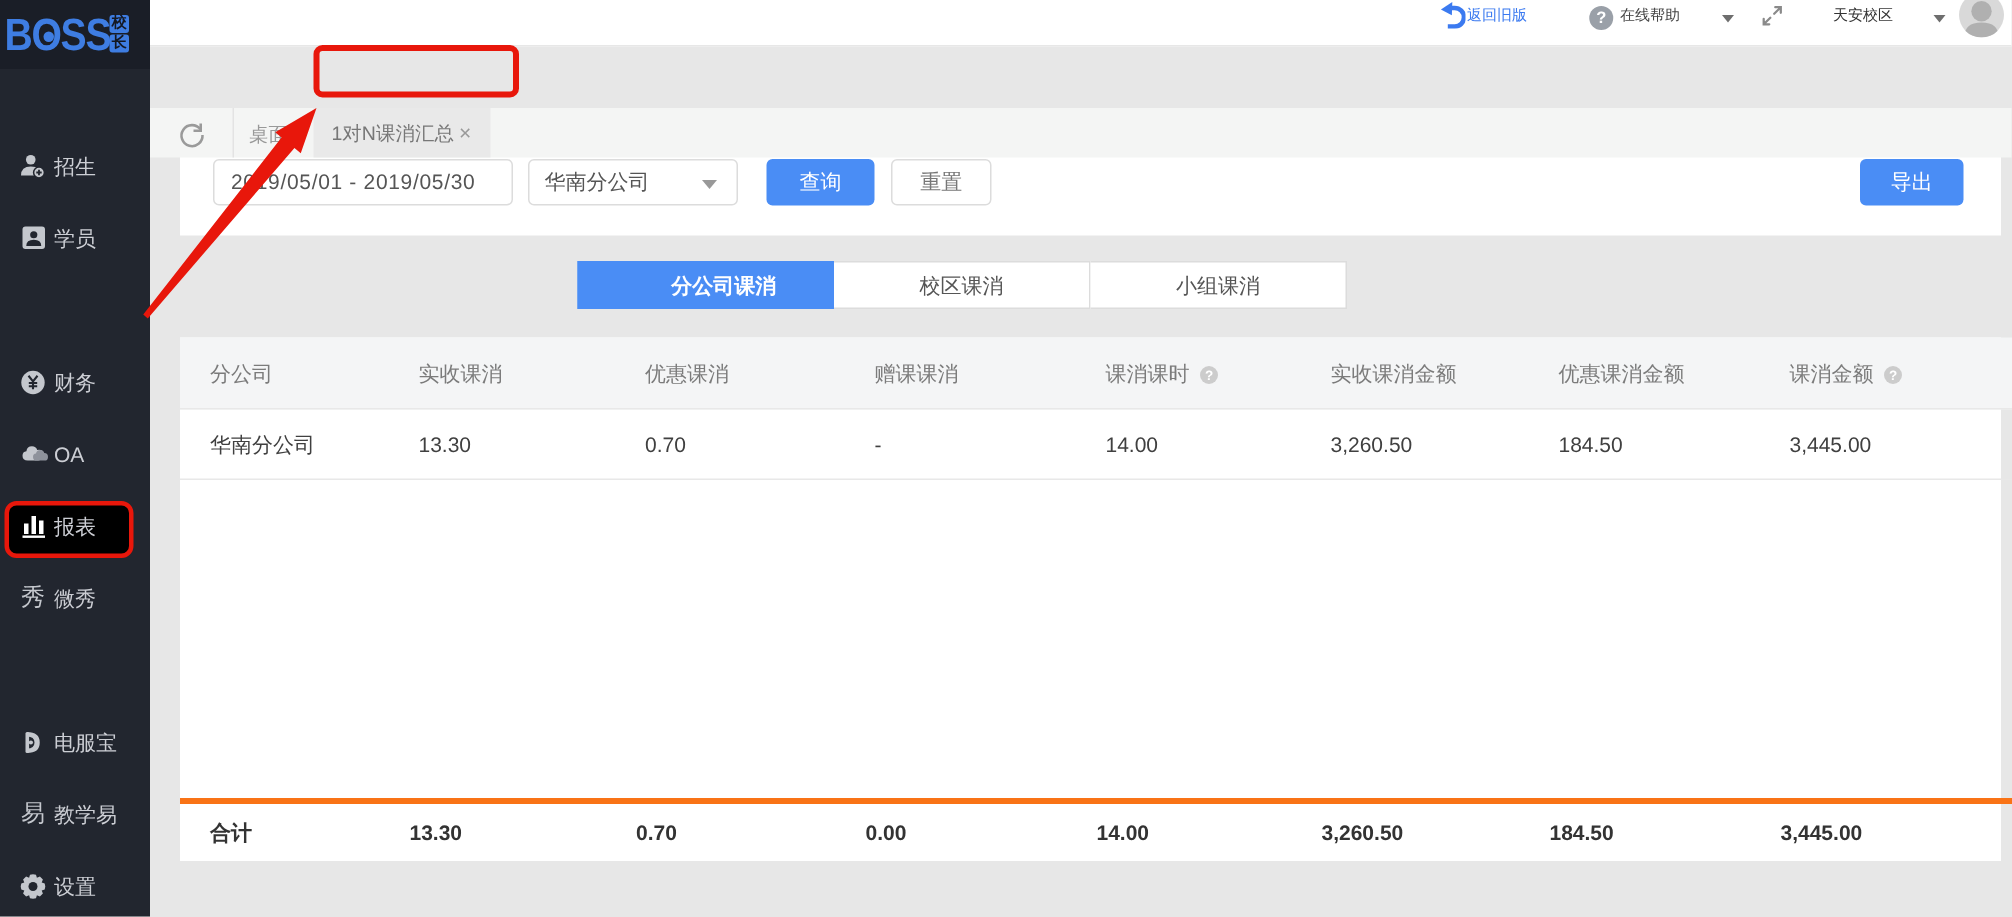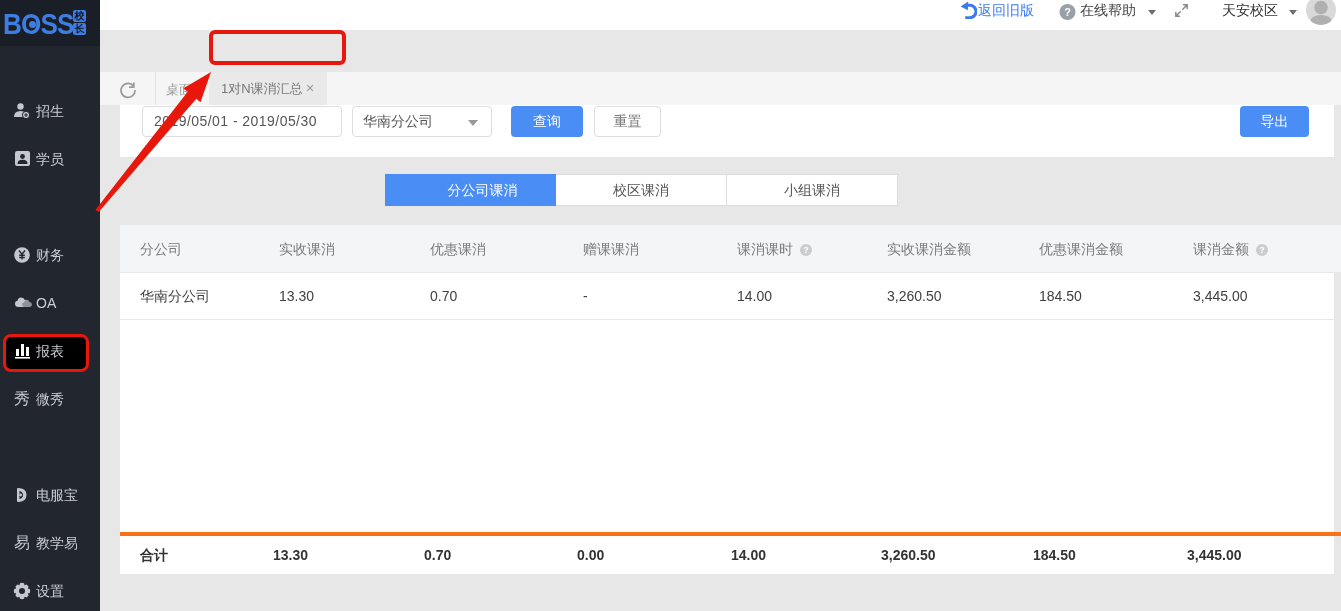--- a/index.html
+++ b/index.html
@@ -13,21 +13,21 @@
 #logo .xz { position:absolute; left:73px; top:10px; width:14px; height:26px; }
 #logo .xz div { width:13px; height:12px; background:#3e7de2; color:#141822; font-size:10px; font-weight:bold; line-height:12px; text-align:center; border-radius:2px; margin-bottom:1px; }
 .mitem { position:absolute; left:0; width:100px; height:48px; color:#ccced4; font-size:14px; }
 .mitem .mic { position:absolute; left:13px; top:50%; margin-top:-9px; width:18px; height:18px; text-align:center; }
 .mitem .mtx { position:absolute; left:36px; top:50%; margin-top:-9px; height:18px; line-height:18px; }
 .mitem .mic, .mitem .mtx { z-index:1; }
 #redrect1i { position:absolute; left:3px; top:334px; width:86px; height:38px; border:3px solid #e8170b; border-radius:8px; background:#000; z-index:0; }
 
 
 #topbar { position:absolute; left:100px; top:0; width:1241px; height:31px; background:#fff; border-bottom:1px solid #e7e7e7; z-index:4; }
-#topbar .it { position:absolute; height:31px; line-height:21px; font-size:14px; color:#444; }
+#topbar .it { position:absolute; height:31px; line-height:21px; font-size:10px; color:#444; }
 
 
 #tabbar { position:absolute; left:100px; top:32px; width:1241px; height:33px; background:#f4f5f4; z-index:4;margin-top:40px; }
 .vsep { position:absolute; top:0; width:1px; height:33px; background:#e3e3e3; }
 #tabbar .desk { position:absolute; left:66px; top:9px; font-size:13px; color:#999; }
 #thetab { position:absolute; left:109px; top:0; width:118px; height:33px; background:#e9e9e9; color:#777; font-size:13px; }
 #thetab .t { position:absolute; left:12px; top:8px; }
 #thetab .x { position:absolute; left:97px; top:8px; color:#999; font-size:14px; }
 
 
@@ -38,21 +38,21 @@
 #selinp { left:232px; width:140px; padding-left:10px; }
 #selinp .caret { position:absolute; right:13px; top:13px; width:0; height:0; border-left:5px solid transparent; border-right:5px solid transparent; border-top:6px solid #999; }
 .btn { position:absolute; top:20px; height:31px; border-radius:4px; font-size:14px; text-align:center; line-height:31px; }
 #btnq { left:391px; width:72px; background:#4a8df5; color:#fff; }
 #btnr { left:474px; width:67px; background:#fff; border:1px solid #dcdcdc; color:#777; line-height:29px; }
 #btne { left:1120px; width:69px; background:#4a8df5; color:#fff; }
 
 #tabs4 { position:absolute; left:285px; top:109px; height:32px; }
 #tabs4 .t4 { float:left; width:171px; height:32px; line-height:31px; text-align:center; font-size:14px; color:#555; background:#fff; border:1px solid #dcdcdc; border-left:none; }
 #tabs4 .t4:first-child { border-left:1px solid #dcdcdc; }
-#tabs4 .t4.on { background:#4a8df5; color:#fff; border-color:#4a8df5; font-weight:normal;padding-left:24px; }
+#tabs4 .t4.on { background:#4a8df5; color:#fff; border-color:#4a8df5; font-weight:bold;padding-left:24px; }
 
 #tpanel { position:absolute; left:20px; top:160px; width:1214px; height:349px; background:#fff; }
 .trow { position:absolute; left:0; width:1262px; }
 .thead { top:0; height:48px; background:#f4f5f6; border-bottom:1px solid #e8e8e8; color:#7b7b7b; font-size:14px; }
 .tdata { top:48px; height:47px; border-bottom:1px solid #e8e8e8; color:#404040; font-size:14px; }
 .tfoot { top:307px; height:42px; border-top:4px solid #f97316; color:#333; font-size:14px; font-weight:bold; }
 .cell { position:absolute; top:50%; margin-top:-8px; height:16px; line-height:16px; }
 .qm { display:inline-block; width:12px; height:12px; border-radius:50%; background:#ccc; color:#fff; font-size:9px; font-weight:bold; text-align:center; line-height:12px; vertical-align:1px; margin-left:7px; }
 
 

